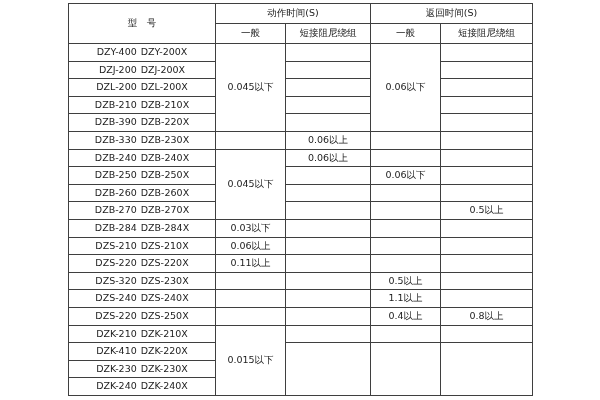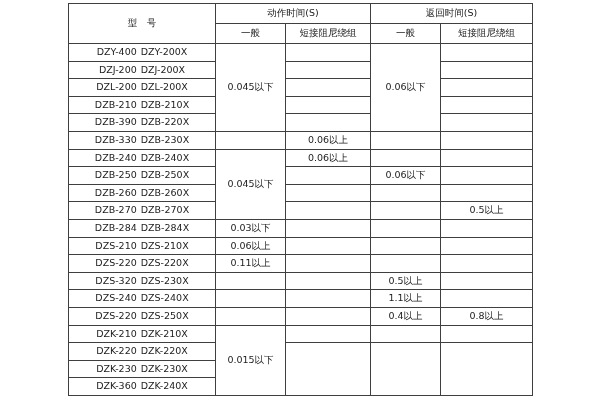--- a/index.html
+++ b/index.html
@@ -150,25 +150,25 @@
       <td>0.8以上</td>
     </tr>
     <tr>
       <td><span>DZK-210</span><span class="mB">DZK-210X</span></td>
       <td rowspan="4">0.015以下</td>
       <td></td>
       <td></td>
       <td></td>
     </tr>
     <tr>
-      <td><span>DZK-220</span><span class="mB">DZK-220X</span></td>
+      <td><span>DZK-410</span><span class="mB">DZK-220X</span></td>
       <td rowspan="3"></td>
       <td rowspan="3"></td>
       <td rowspan="3"></td>
     </tr>
     <tr>
       <td><span>DZK-230</span><span class="mB">DZK-230X</span></td>
     </tr>
     <tr>
-      <td><span>DZK-360</span><span class="mB">DZK-240X</span></td>
+      <td><span>DZK-240</span><span class="mB">DZK-240X</span></td>
     </tr>
   </tbody>
 </table>
 
 </body></html>

